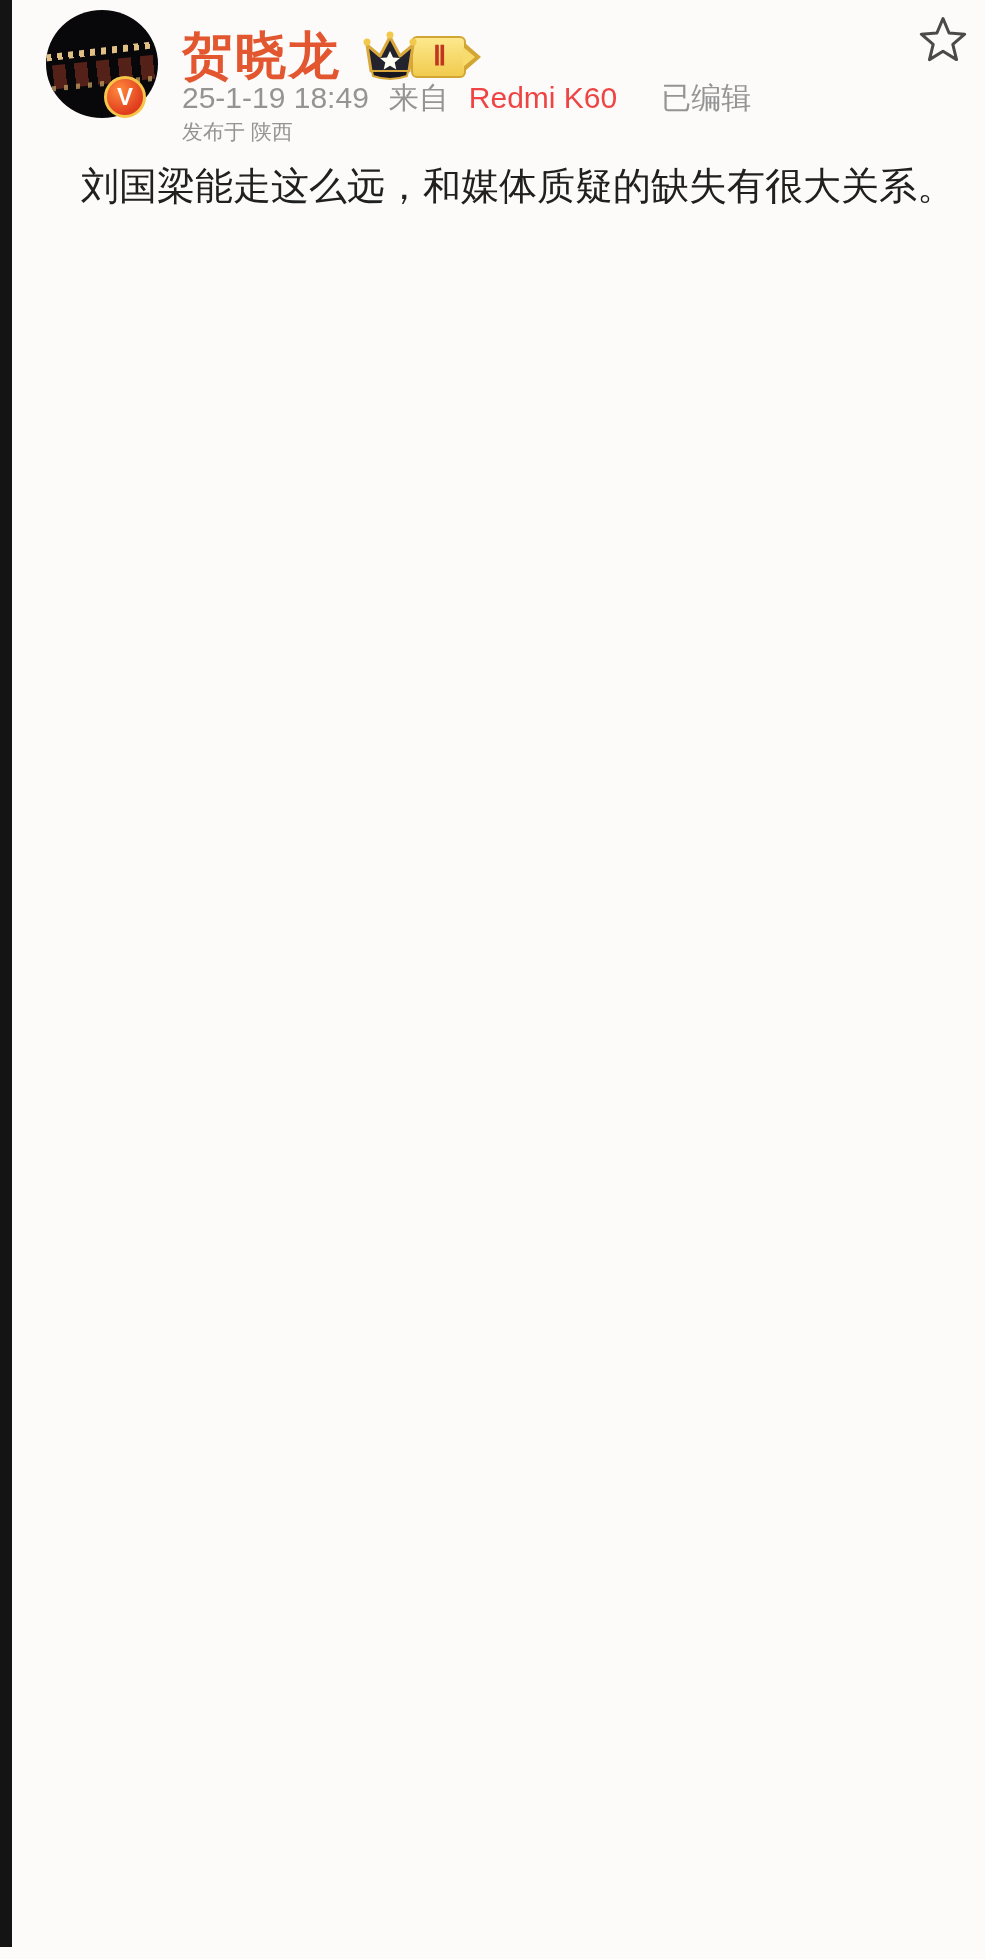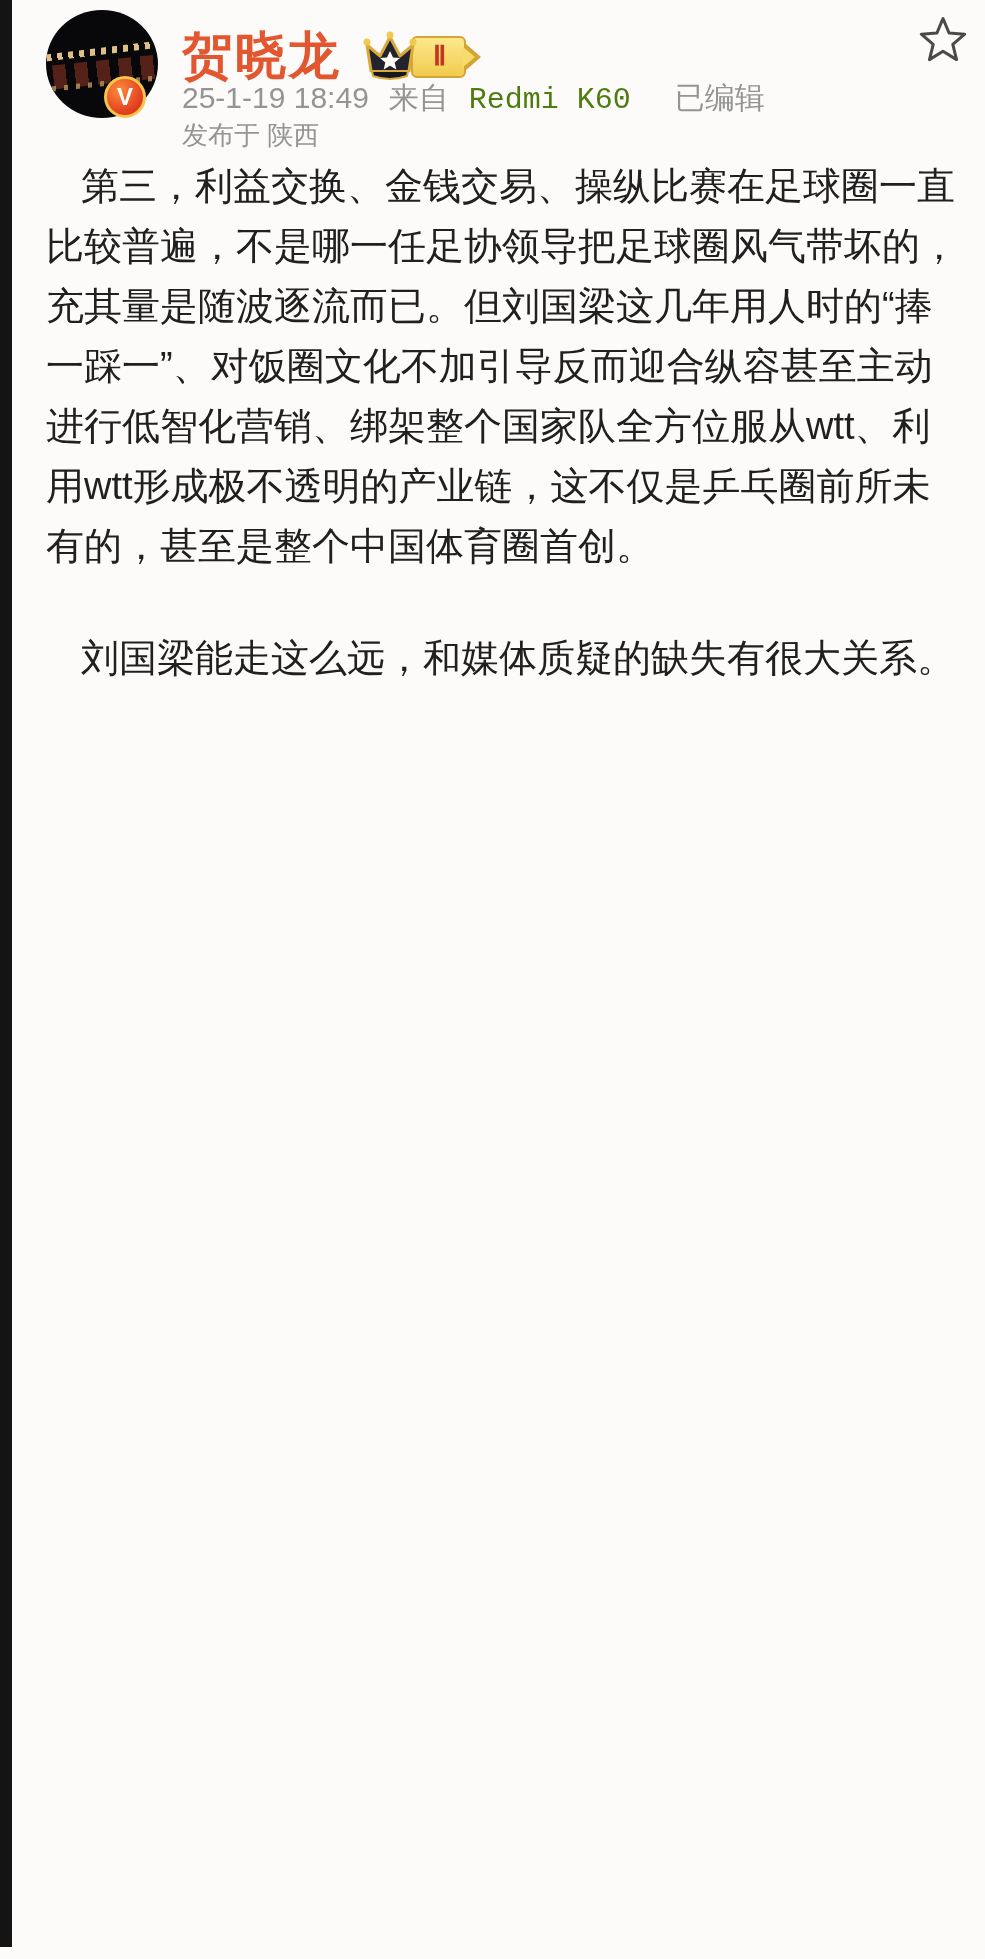--- a/index.html
+++ b/index.html
@@ -66,25 +66,25 @@
   }
   .level-banner::before{
     content:"";position:absolute;right:-11px;top:50%;transform:translateY(-50%);
     width:0;height:0;border-top:10px solid rgba(0,0,0,0);
     border-bottom:10px solid rgba(0,0,0,0);border-left:12px solid #f7dc6d;z-index:2;
   }
   .meta-row{
     position:absolute;left:182px;top:78px;display:flex;align-items:baseline;gap:20px;
     font-size:30px;color:#949494;white-space:nowrap;justify-content:space-between;
   }
-  .meta-row .src-link{color:#4d7c0f;font-family:Liberation Mono, monospace;}
+  .meta-row .src-link{color:#ef4444;}
   .meta-row .edited{margin-left:24px;}
   .location-row{
     position:absolute;left:182px;top:118px;
-    font-size:26px;color:#949494;
+    font-size:21px;color:#949494;
   }
   .fav-star{
     position:absolute;right:14px;top:12px;width:56px;height:56px;
   }
   
   .post-text{
     position:absolute;left:46px;right:18px;top:156px;
     font-size:38px;line-height:60px;color:#202020;
     text-align:left;word-break:break-all;
   }
@@ -127,16 +127,15 @@
     <span class="src-link">Redmi K60</span>
     <span class="edited">已编辑</span>
   </div>
   <div class="location-row">发布于 陕西</div>
 
   <svg class="fav-star" viewBox="0 0 24 24">
     <path d="M12 2.8 l2.6 6.2 6.7 .5 -5.1 4.4 1.6 6.5 -5.8 -3.6 -5.8 3.6 1.6 -6.5 -5.1 -4.4 6.7 -.5 z" fill="none" stroke="#4a4a4a" stroke-width="1.3" stroke-linejoin="round"></path>
   </svg>
 
   <div class="post-text">
-      <p class="indent">第三，利益交换、金钱交易、操纵比赛在足球圈一直比较普遍，不是哪一任足协领导把足球圈风气带坏的，充其量是随波逐流而已。但刘国梁这几年用人时的“捧一踩一”、对饭圈文化不加引导反而迎合纵容甚至主动进行低智化营销、绑架整个国家队全方位服从wtt、利用wtt形成极不透明的产业链，这不仅是乒乓圈前所未有的，甚至是整个中国体育圈首创。</p>
       <p class="indent">刘国梁能走这么远，和媒体质疑的缺失有很大关系。</p>
     </div>
 </div>
 
 </body></html>

